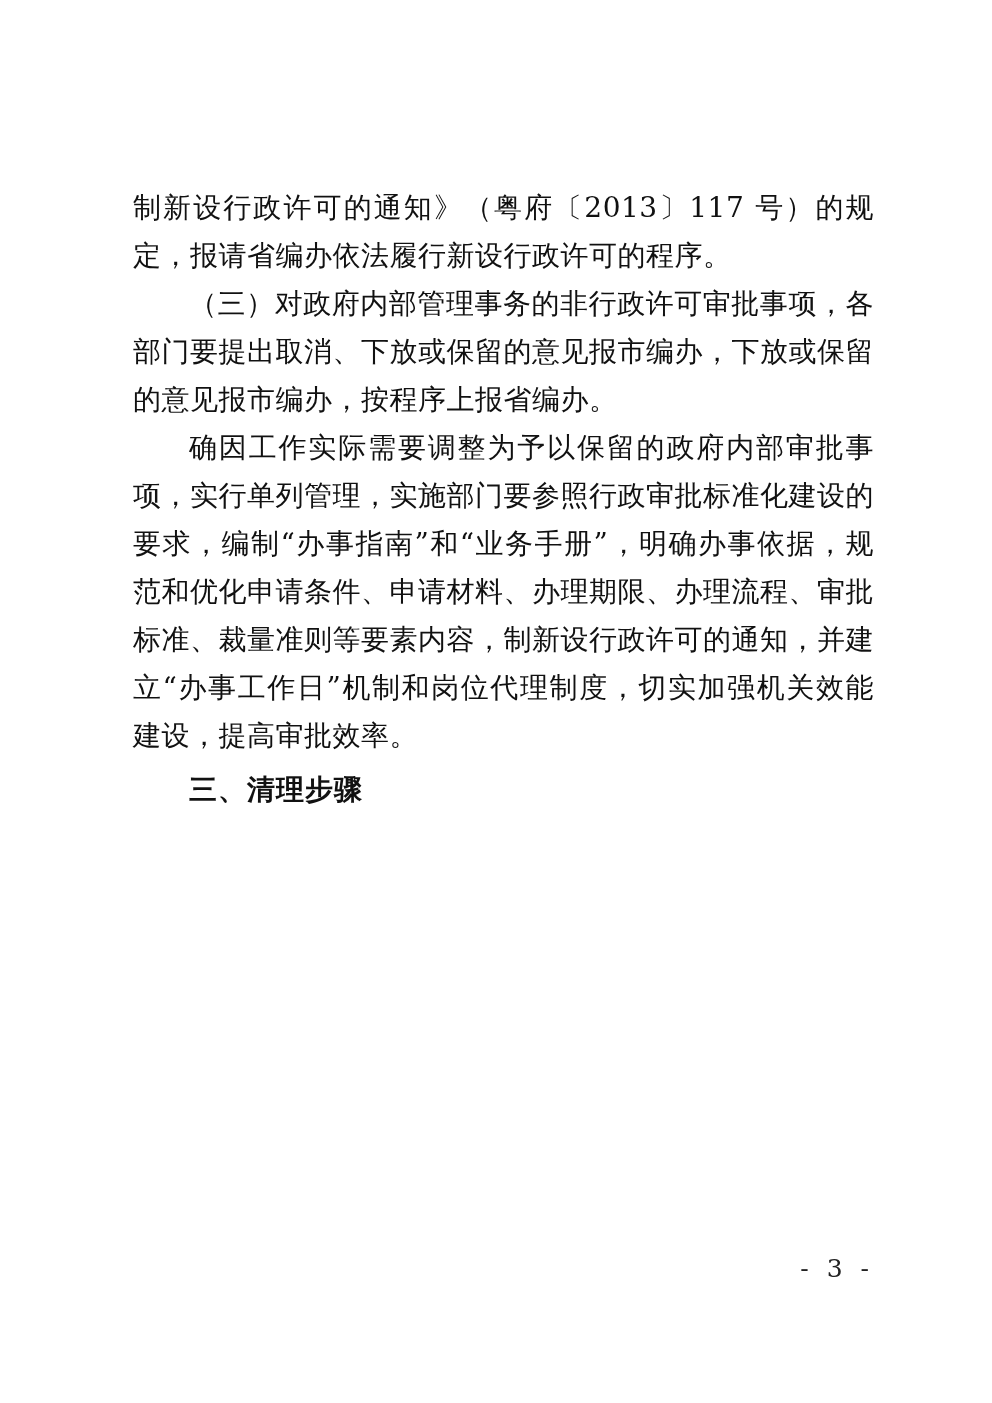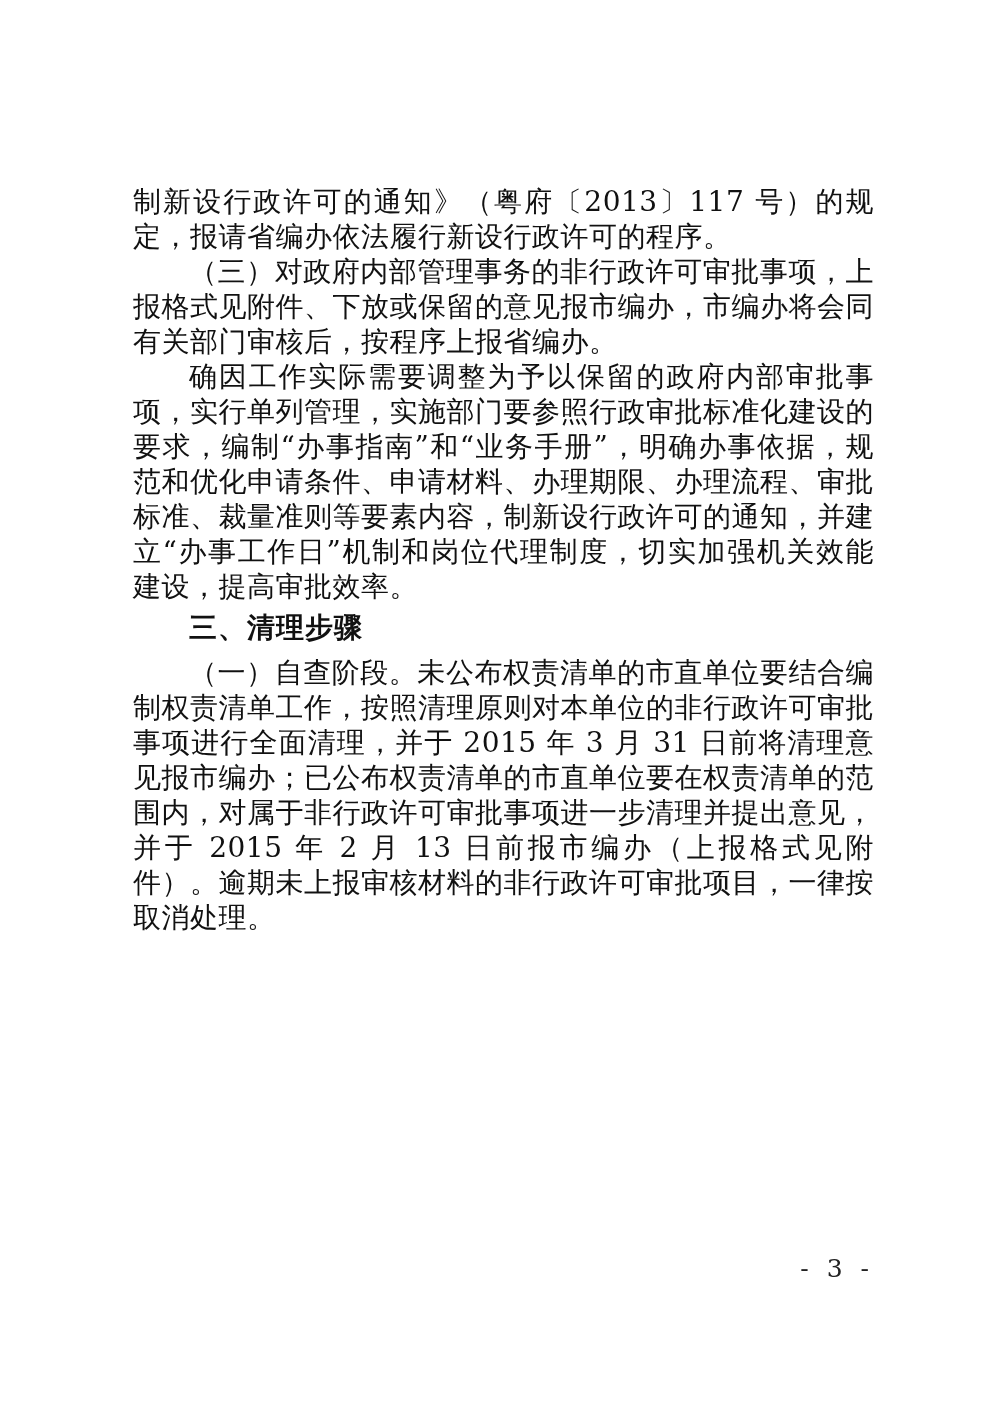--- a/index.html
+++ b/index.html
@@ -17,55 +17,54 @@
   .content {
     position: absolute;
     left: 133px;
     top: 184px;
     width: 741px;
   }
   .para {
     margin: 0;
     font-family: "DejaVu Serif", "Liberation Serif", serif;
     font-size: 28px;
-    line-height: 35px;
+    line-height: 48px;
     color: #111111;
     text-align: justify;
     text-indent: 2em;
     letter-spacing: 0.5px;
     word-break: break-all;
   }
   .para.continuation {
     text-indent: 0;
   }
   .para.heading {
     font-family: "DejaVu Sans", "Liberation Sans", sans-serif;
     font-weight: 700;
     text-align: left;
     margin-top: 6px;
-    margin-bottom: 10px;
+    margin-bottom: 4px;
     letter-spacing: 1px;
   }
   .page-number {
     position: absolute;
     top: 1254px;
     right: 118px;
     font-family: "DejaVu Serif", "Liberation Serif", serif;
     font-size: 25px;
     color: #222222;
     letter-spacing: 5px;
     white-space: pre;
   }
 </style>
 </head>
 <body>
 
 <div class="page">
   <div class="content">
 
   <p class="para continuation">制新设行政许可的通知》（粤府〔2013〕117 号）的规定，报请省编办依法履行新设行政许可的程序。</p>
-      <p class="para body">（三）对政府内部管理事务的非行政许可审批事项，上报格式见附件、下放或保留的意见报市编办，市编办将会同有关部门审核后，按程序上报省编办。</p>
+      <p class="para body">（三）对政府内部管理事务的非行政许可审批事项，各部门要提出取消、下放或保留的意见报市编办，下放或保留的意见报市编办，按程序上报省编办。</p>
       <p class="para body">确因工作实际需要调整为予以保留的政府内部审批事项，实行单列管理，实施部门要参照行政审批标准化建设的要求，编制“办事指南”和“业务手册”，明确办事依据，规范和优化申请条件、申请材料、办理期限、办理流程、审批标准、裁量准则等要素内容，制新设行政许可的通知，并建立“办事工作日”机制和岗位代理制度，切实加强机关效能建设，提高审批效率。</p>
       <p class="para heading">三、清理步骤</p>
-      <p class="para body">（一）自查阶段。未公布权责清单的市直单位要结合编制权责清单工作，按照清理原则对本单位的非行政许可审批事项进行全面清理，并于 2015 年 3 月 31 日前将清理意见报市编办；已公布权责清单的市直单位要在权责清单的范围内，对属于非行政许可审批事项进一步清理并提出意见，并于 2015 年 2 月 13 日前报市编办（上报格式见附件）。逾期未上报审核材料的非行政许可审批项目，一律按取消处理。</p>
     </div>
   <div class="page-number">- 3 -</div>
 </div>
 
 </body></html>

